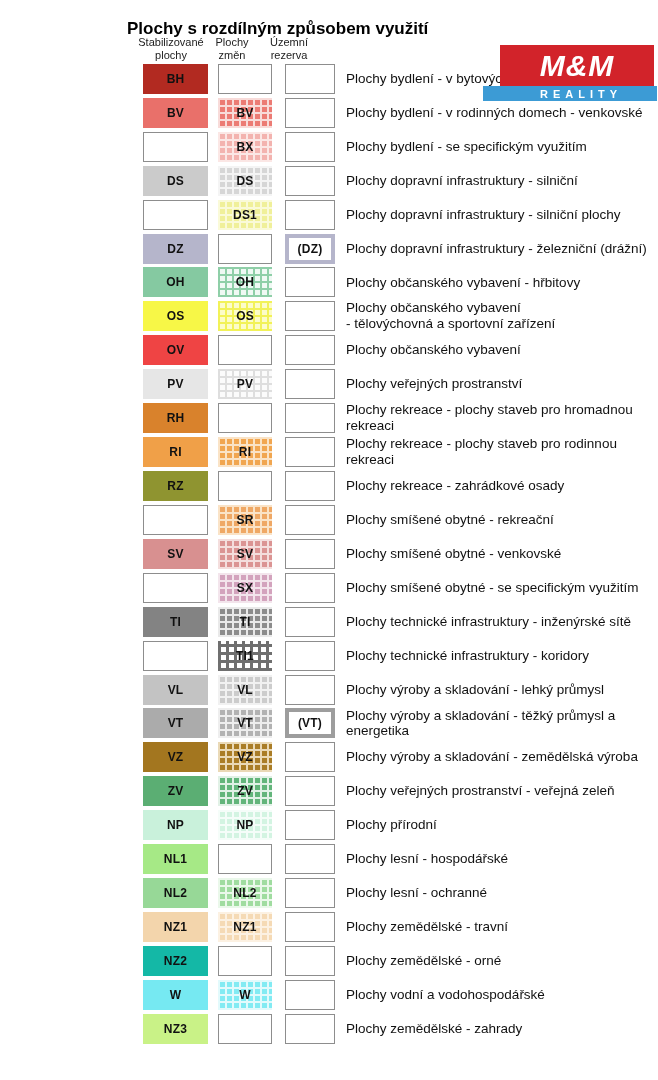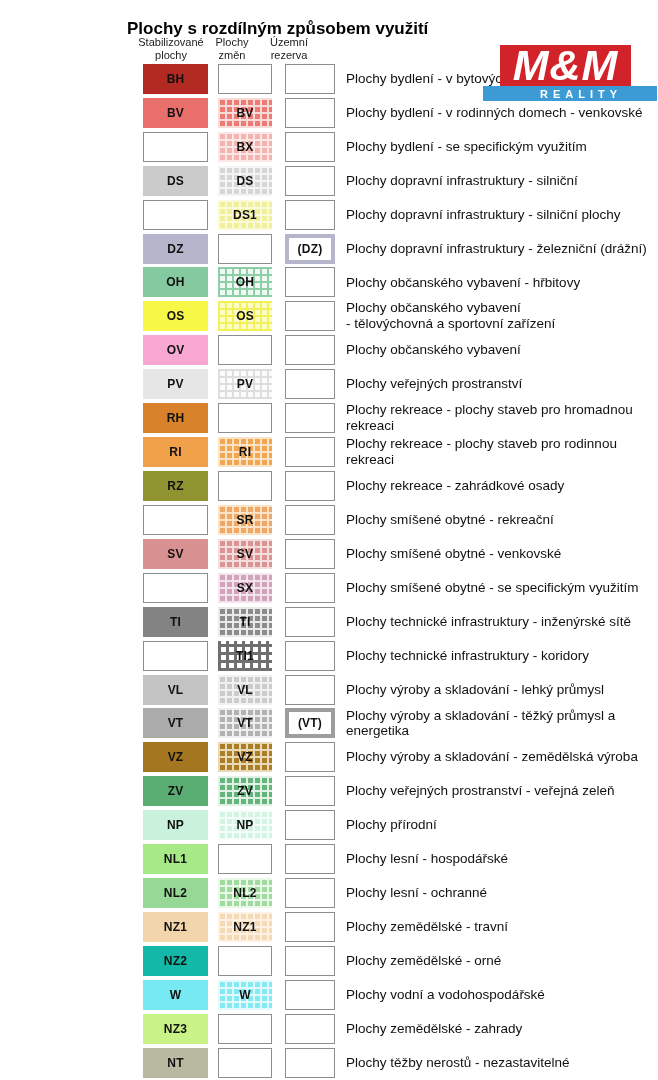--- a/index.html
+++ b/index.html
@@ -26,23 +26,23 @@
   }
   .s1{width:65px;margin-left:143px;}
   .s2{width:54px;margin-left:10px;}
   .s3{width:50px;margin-left:13px;}
   .sw.empty{background:#fff;border:1px solid #8d8d8d;}
   .sw.reserve{background:#fff;border:4px solid #999;}
   .desc{
     margin-left:11px;font-size:13.5px;line-height:1.18;color:#111;white-space:pre-line;
   }
   .logo-red{
-    position:absolute;left:500px;top:45px;width:131px;height:41px;background:#d2232a;z-index:5;
+    position:absolute;left:500px;top:45px;width:154px;height:41px;background:#d2232a;z-index:5;
     display:flex;align-items:center;justify-content:center;
-    color:#fff;font-weight:bold;font-style:italic;font-size:43px;letter-spacing:1px;
+    color:#fff;font-weight:bold;font-style:italic;font-size:30px;letter-spacing:1px;
   }
   .logo-blue{
     position:absolute;left:483px;top:86px;width:174px;height:15px;background:#3c9bd5;z-index:5;
     display:flex;align-items:center;justify-content:center;box-sizing:border-box;padding-left:22px;
     color:#fff;font-weight:bold;font-size:11px;letter-spacing:5px;
   }
 </style>
 </head>
 <body>
 
@@ -114,21 +114,21 @@
 
   <div class="row">
     <div class="sw s1" style="background-color: rgb(247, 247, 71);">OS</div>
     <div class="sw s2" style="background-color: rgb(252, 252, 201); background-image: repeating-linear-gradient(0deg, rgb(242, 242, 88) 0px, rgb(242, 242, 88) 2px, transparent 2px, transparent 7px), repeating-linear-gradient(90deg, rgb(242, 242, 88) 0px, rgb(242, 242, 88) 2px, transparent 2px, transparent 7px);">OS</div>
     <div class="sw s3 empty"></div>
     <div class="desc">Plochy občanského vybavení
 - tělovýchovná a sportovní zařízení</div>
   </div>
 
   <div class="row">
-    <div class="sw s1" style="background-color: #f9a8d4;">OV</div>
+    <div class="sw s1" style="background-color: #ef4444;">OV</div>
     <div class="sw s2 empty"></div>
     <div class="sw s3 empty"></div>
     <div class="desc">Plochy občanského vybavení</div>
   </div>
 
   <div class="row">
     <div class="sw s1" style="background-color: rgb(230, 230, 230);">PV</div>
     <div class="sw s2" style="background-color: rgb(251, 251, 251); background-image: repeating-linear-gradient(0deg, rgb(222, 222, 222) 0px, rgb(222, 222, 222) 2px, transparent 2px, transparent 7px), repeating-linear-gradient(90deg, rgb(222, 222, 222) 0px, rgb(222, 222, 222) 2px, transparent 2px, transparent 7px);">PV</div>
     <div class="sw s3 empty"></div>
     <div class="desc">Plochy veřejných prostranství</div>
@@ -260,19 +260,13 @@
     <div class="desc">Plochy vodní a vodohospodářské</div>
   </div>
 
   <div class="row">
     <div class="sw s1" style="background-color: rgb(201, 242, 135);">NZ3</div>
     <div class="sw s2 empty"></div>
     <div class="sw s3 empty"></div>
     <div class="desc">Plochy zemědělské - zahrady</div>
   </div>
 
-  <div class="row">
-    <div class="sw s1" style="background-color: rgb(185, 185, 162);">NT</div>
-    <div class="sw s2 empty"></div>
-    <div class="sw s3 empty"></div>
-    <div class="desc">Plochy těžby nerostů - nezastavitelné</div>
-  </div>
 </div>
 
 </body></html>

